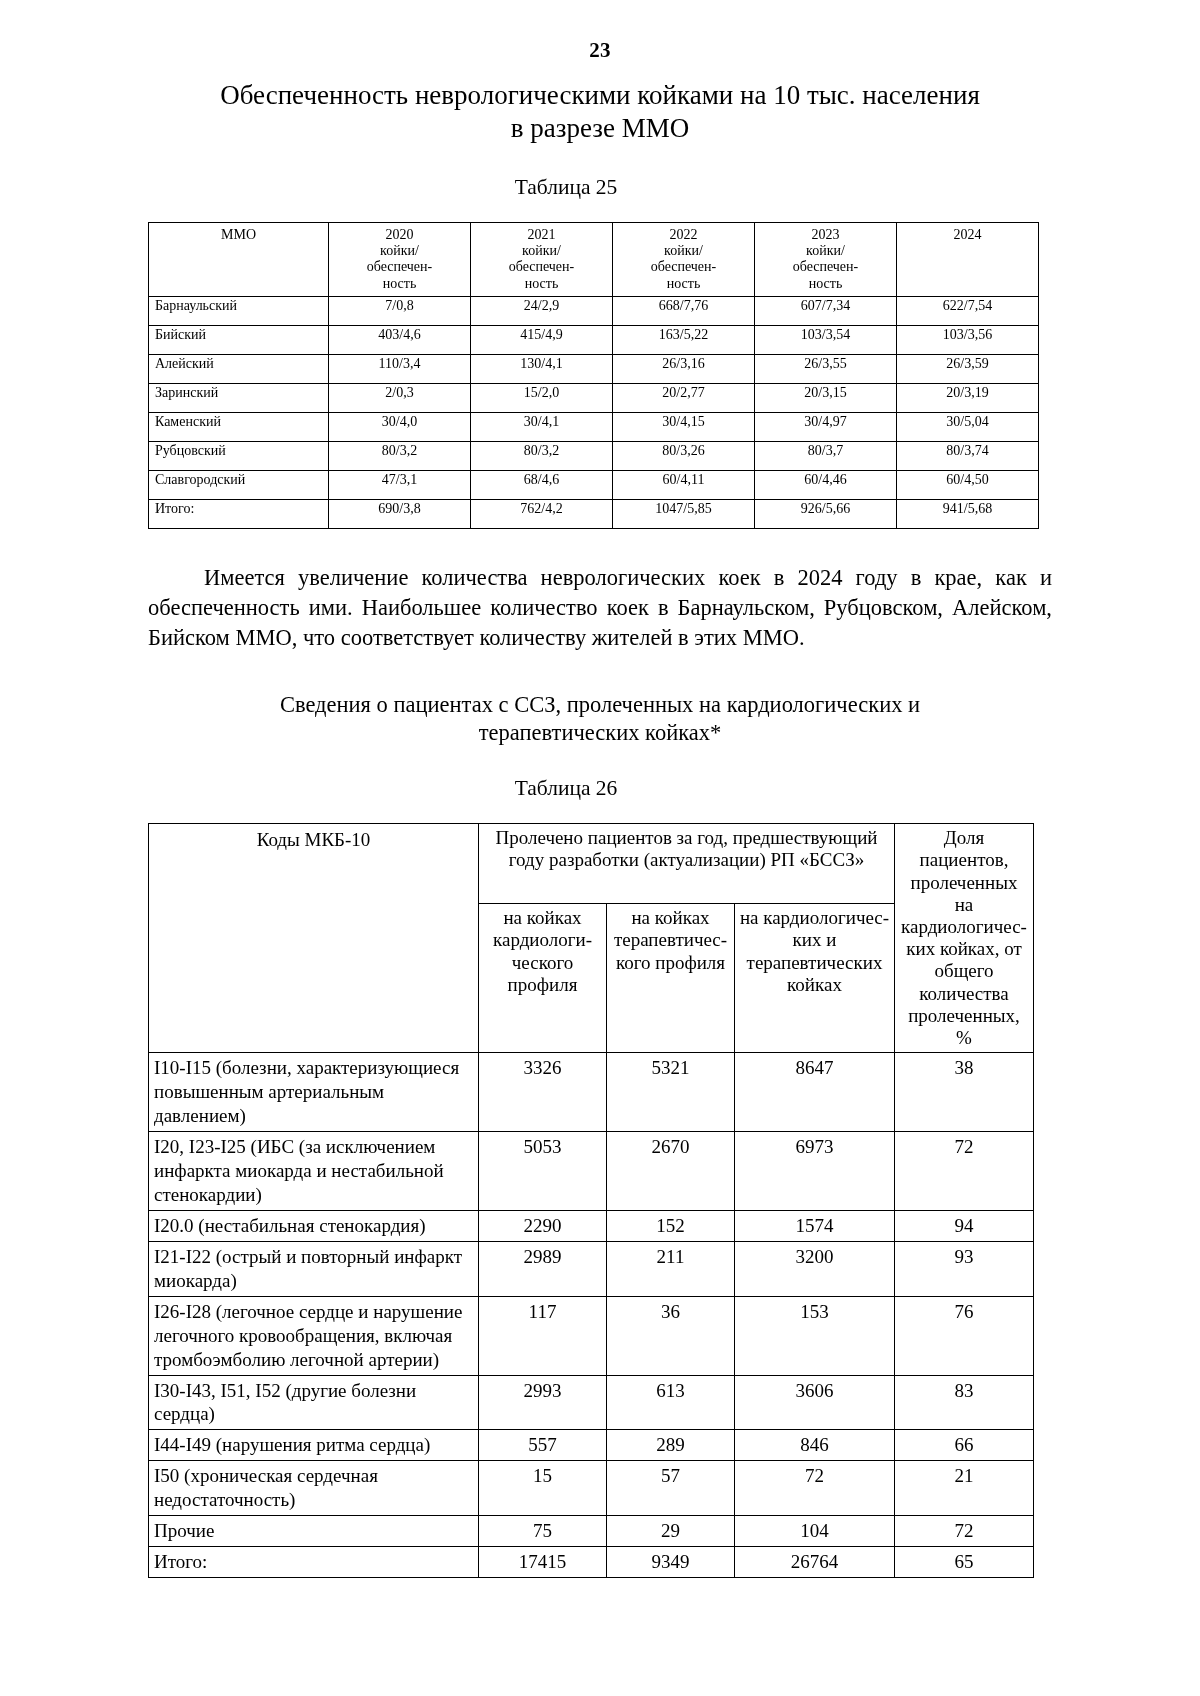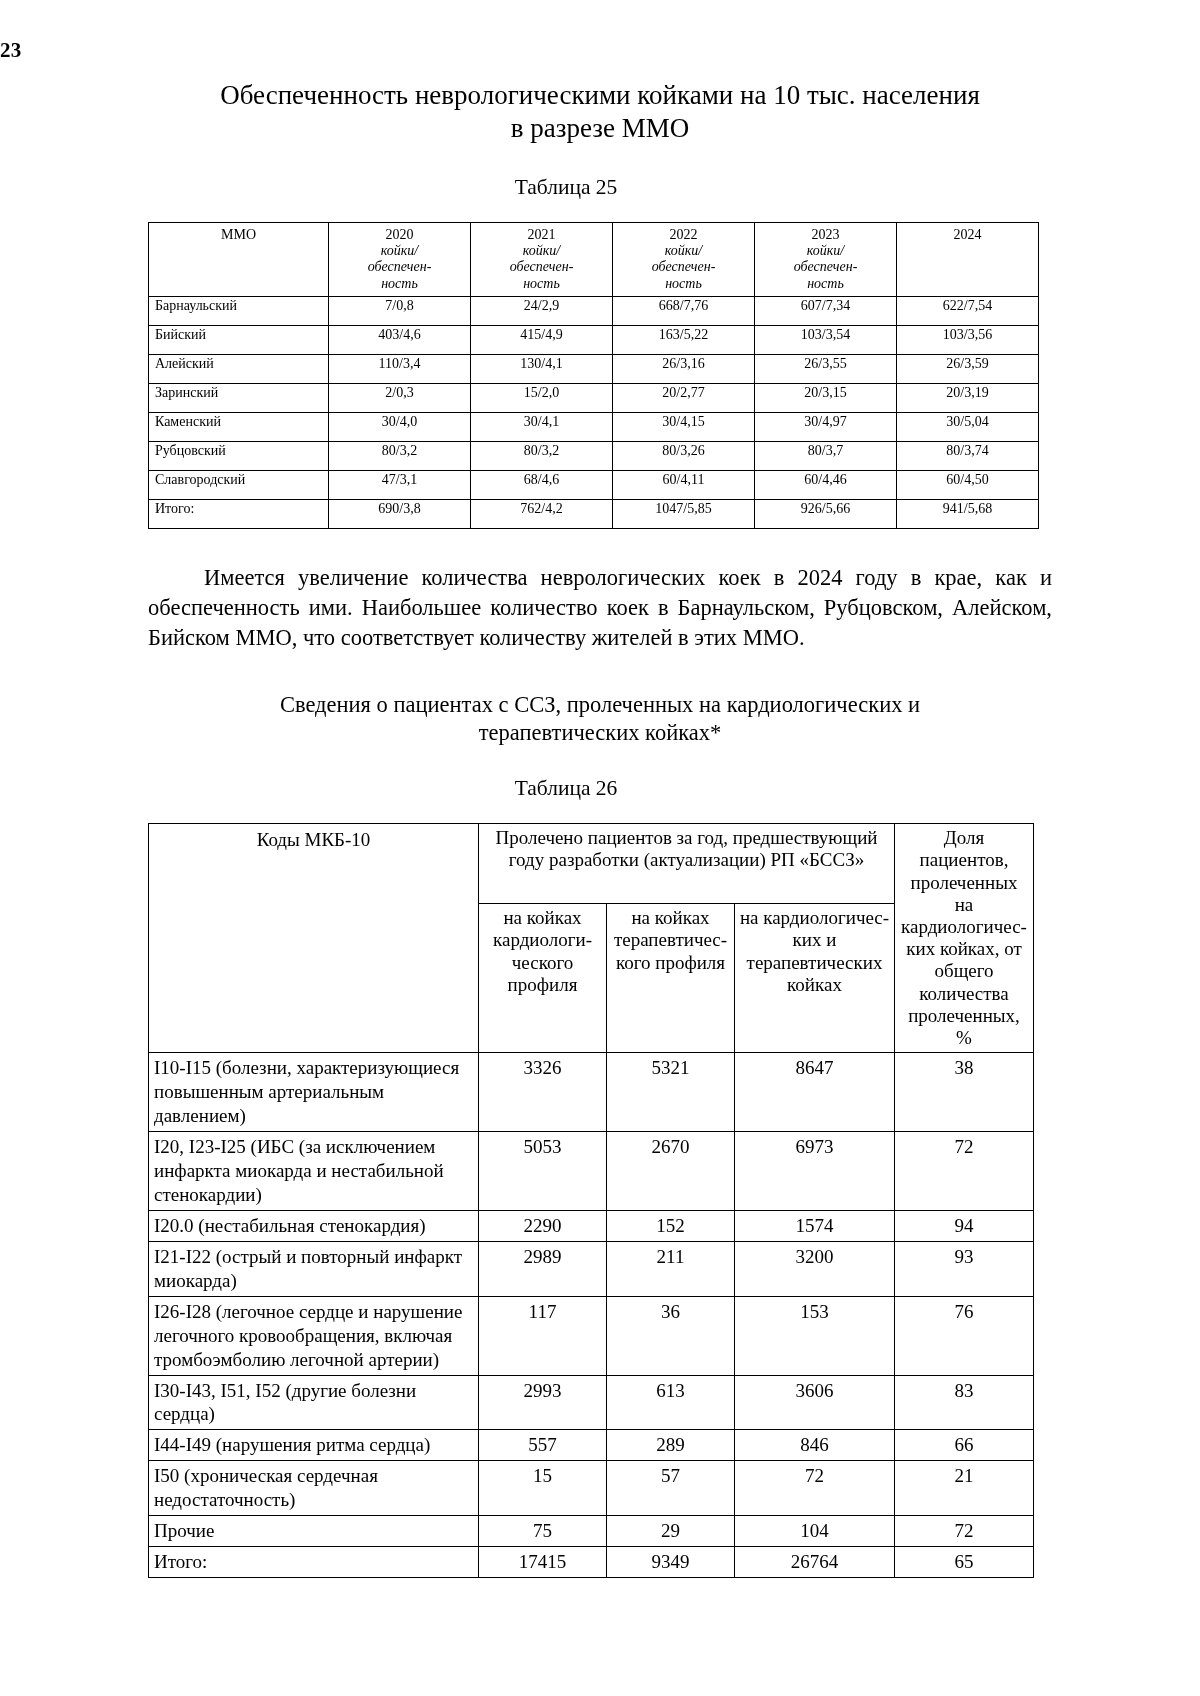--- a/index.html
+++ b/index.html
@@ -16,21 +16,21 @@
     overflow: hidden;
   }
   .page {
     position: relative;
     width: 1200px;
     height: 1696px;
     padding: 0;
     box-sizing: border-box;
   }
   .page-number {
-    text-align: left;
+    text-align: center;
     font-size: 21px;
     font-weight: 700;
     margin-top: 38px;
     letter-spacing: 0.3px;
   }
   .doc-heading {
     text-align: center;
     font-size: 27px;
     font-weight: 400;
     line-height: 1.22;
@@ -68,21 +68,21 @@
   }
   .t25 thead th {
     text-align: center;
     vertical-align: top;
     line-height: 1.16;
     padding-top: 4px;
     padding-bottom: 4px;
     font-weight: 400;
   }
   .t25 thead th .yr { display: block; }
-  .t25 thead th .sub { display: block; font-style: italic; }
+  .t25 thead th .sub { display: block; }
   .t25 tbody td {
     height: 26px;
     line-height: 1.12;
   }
   .t25 tbody td.name {
     text-align: left;
     padding-left: 6px;
   }
   .t25 tbody td.num {
     text-align: center;

